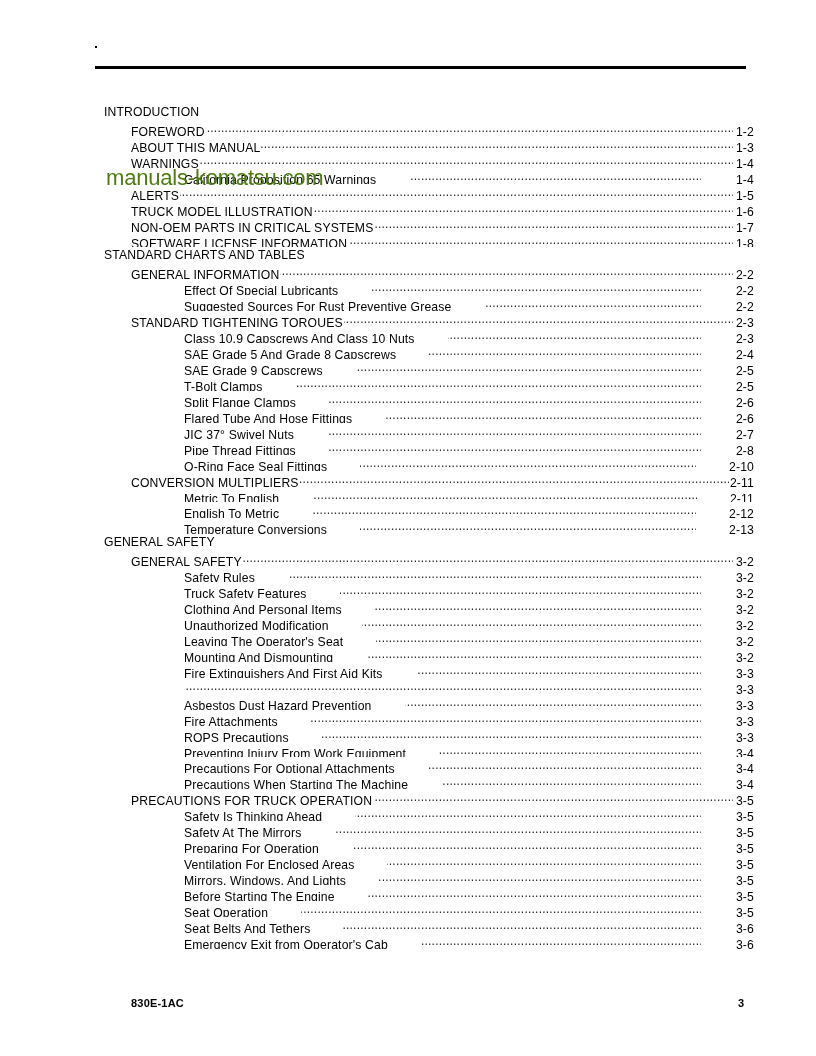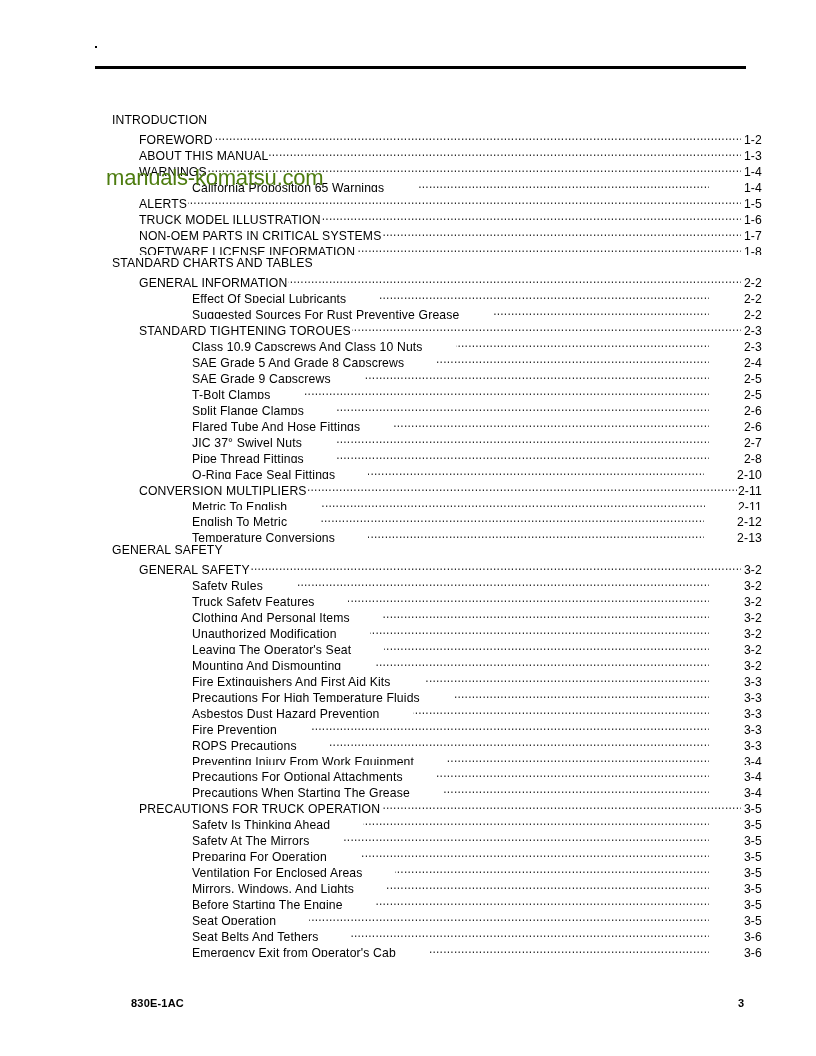--- a/index.html
+++ b/index.html
@@ -29,21 +29,21 @@
       top: 66px;
       width: 651px;
       height: 3px;
       background: #000;
     }
     .toc {
       position: absolute;
       left: 96px;
       top: 96px;
       width: 650px;
-      margin: 16px;
+      margin: 8px;
       padding: 0;
       list-style: none;
     }
     .toc-row {
       position: relative;
       height: 15.94px;
       line-height: 16px;
       font-size: 12.2px;
       letter-spacing: 0.15px;
       white-space: nowrap;
@@ -281,51 +281,50 @@
       <span class="toc-title">Mounting And Dismounting</span>
       <span class="toc-leader"></span>
       <span class="toc-page">3-2</span>
     </li>
     <li class="toc-row l3 has-page">
       <span class="toc-title">Fire Extinguishers And First Aid Kits</span>
       <span class="toc-leader"></span>
       <span class="toc-page">3-3</span>
     </li>
     <li class="toc-row l3 has-page">
-      <span class="toc-title">Precautions For High Temperature Fluids</span>
       <span class="toc-leader"></span>
       <span class="toc-page">3-3</span>
     </li>
     <li class="toc-row l3 has-page">
       <span class="toc-title">Asbestos Dust Hazard Prevention</span>
       <span class="toc-leader"></span>
       <span class="toc-page">3-3</span>
     </li>
     <li class="toc-row l3 has-page">
-      <span class="toc-title">Fire Prevention</span>
+      <span class="toc-title">Fire Attachments</span>
       <span class="toc-leader"></span>
       <span class="toc-page">3-3</span>
     </li>
     <li class="toc-row l3 has-page">
       <span class="toc-title">ROPS Precautions</span>
       <span class="toc-leader"></span>
       <span class="toc-page">3-3</span>
     </li>
     <li class="toc-row l3 has-page">
       <span class="toc-title">Preventing Injury From Work Equipment</span>
       <span class="toc-leader"></span>
       <span class="toc-page">3-4</span>
     </li>
     <li class="toc-row l3 has-page">
       <span class="toc-title">Precautions For Optional Attachments</span>
       <span class="toc-leader"></span>
       <span class="toc-page">3-4</span>
     </li>
     <li class="toc-row l3 has-page">
-      <span class="toc-title">Precautions When Starting The Grease</span>
+      <span class="toc-title">Precautions When Starting The Machine</span>
       <span class="toc-leader"></span>
       <span class="toc-page">3-4</span>
     </li>
     <li class="toc-row l2 has-page">
       <span class="toc-title">PRECAUTIONS FOR TRUCK OPERATION</span>
       <span class="toc-leader"></span>
       <span class="toc-page">3-5</span>
     </li>
     <li class="toc-row l3 has-page">
       <span class="toc-title">Safety Is Thinking Ahead</span>

